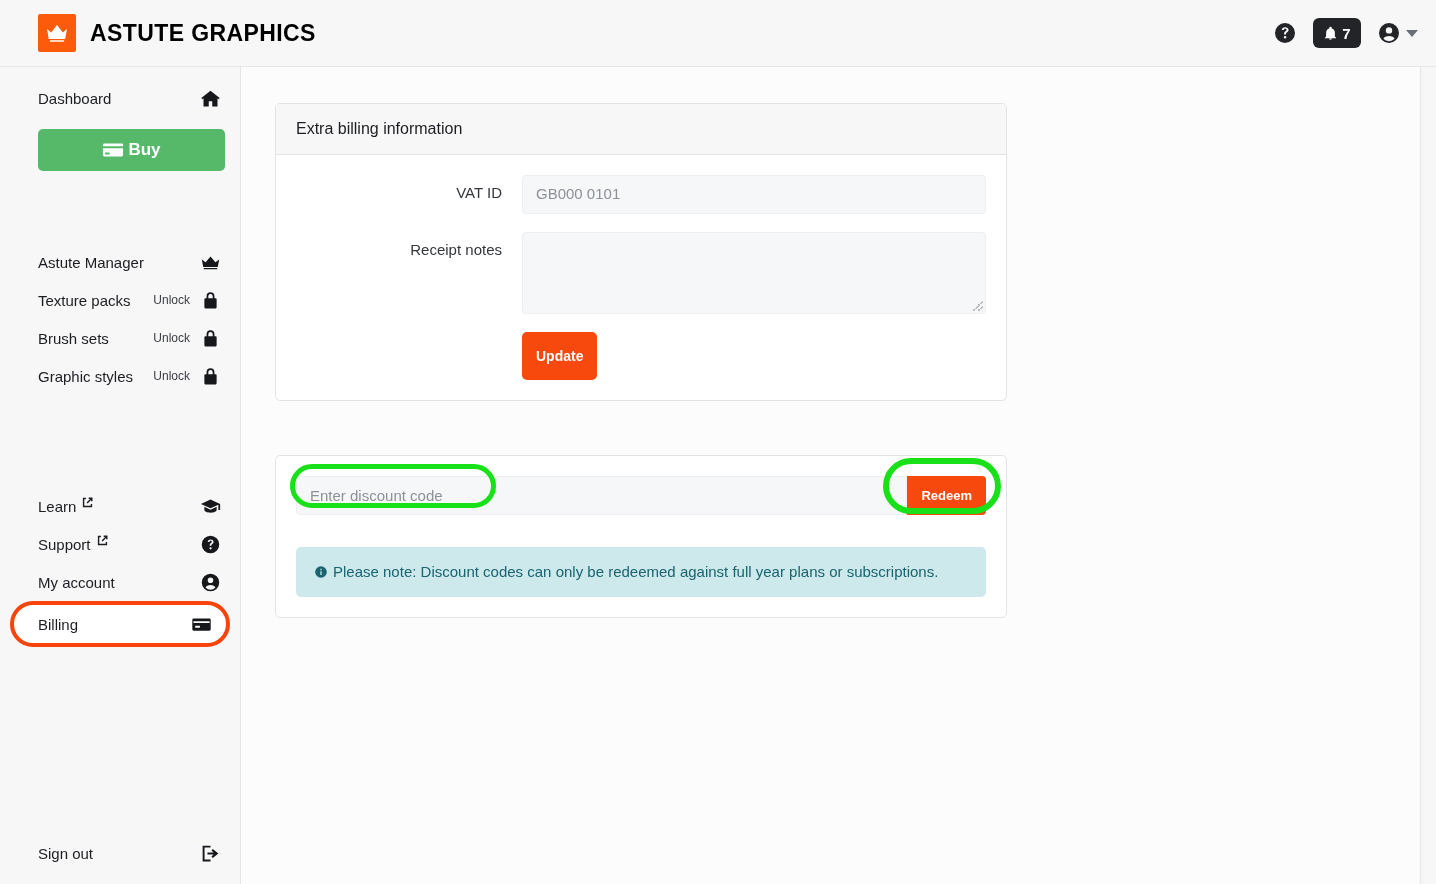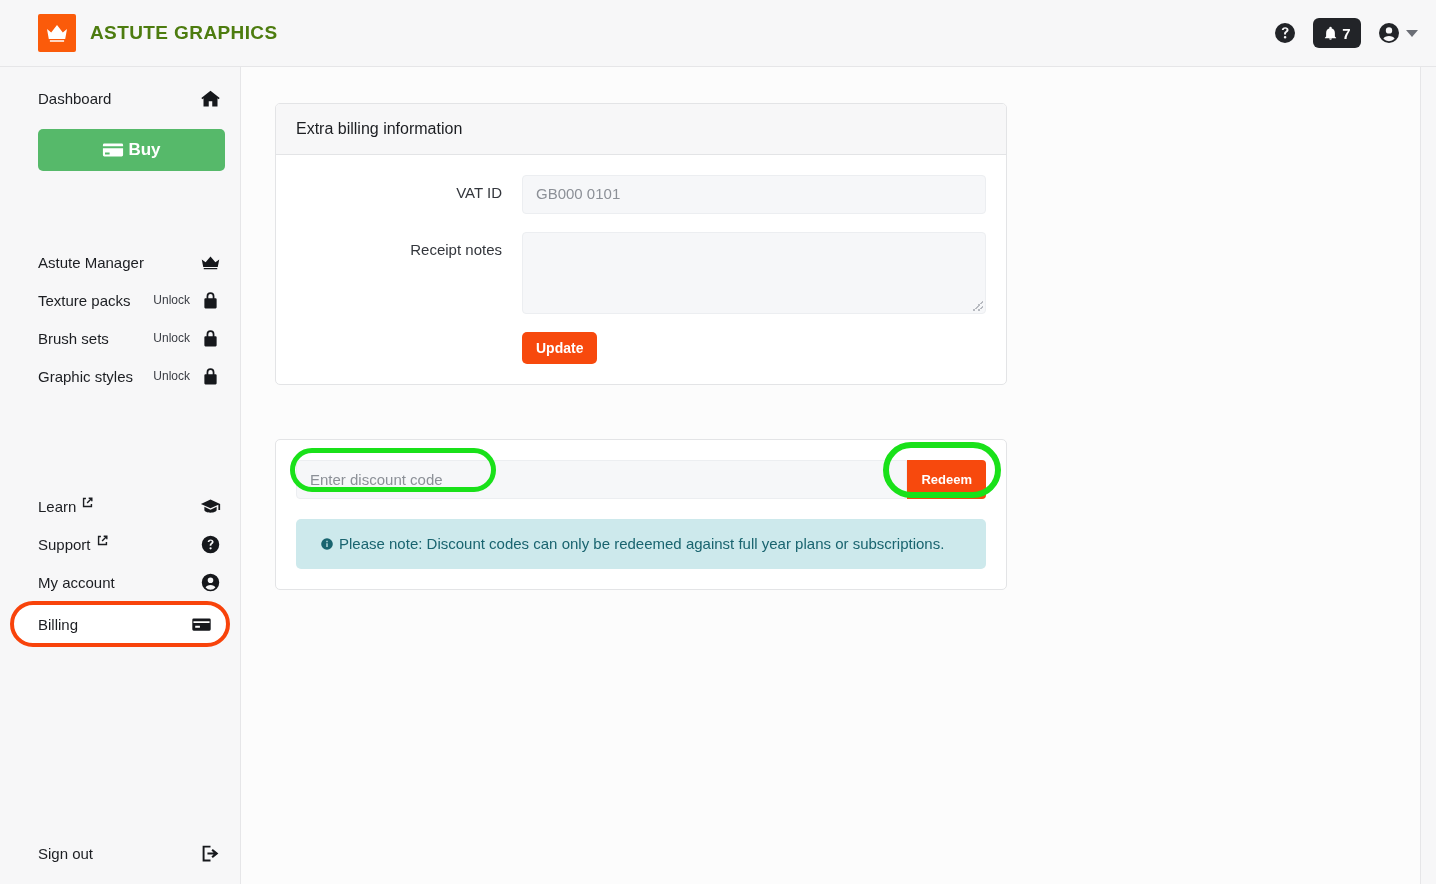--- a/index.html
+++ b/index.html
@@ -31,22 +31,22 @@
     padding-left: 38px;
   }
   .logo-mark {
     width: 38px; height: 38px;
     background: #fb5b0a;
     border-radius: 2px;
     display: flex; align-items: center; justify-content: center;
   }
   .logo-mark svg { width: 24px; height: 24px; fill: #ffffff; }
   .brand-name {
-    font-size: 19px; font-weight: bold; letter-spacing: .4px;
-    color: #4d7c0f;
+    font-size: 23px; font-weight: bold; letter-spacing: .4px;
+    color: #000000;
   }
   .header-right {
     margin-left: auto;
     display: flex; align-items: center; gap: 16px;
   }
   .help-icon { width: 24px; height: 24px; fill: #222428; cursor: pointer; }
   .notif-badge {
     background: #222428; color: #fff;
     border-radius: 6px;
     height: 30px; min-width: 48px;
@@ -165,32 +165,32 @@
     width: 10px; height: 10px;
     background:
       linear-gradient(135deg, transparent 45%, #b7bac0 45%, #b7bac0 55%, transparent 55%),
       linear-gradient(135deg, transparent 70%, #b7bac0 70%, #b7bac0 80%, transparent 80%);
   }
   .btn-row { display: flex; }
   .btn-row .pad { width: 226px; flex: 0 0 226px; }
   .update-btn {
     background: #f7490d; border: none; border-radius: 5px;
     color: #ffffff; font-size: 14px; font-weight: bold;
-    padding: 8px 14px; cursor: pointer;
+    padding: 16px 14px; cursor: pointer;
     font-family: "Liberation Sans", sans-serif;
   }
 
   .alert {
     background: #cde9ec;
     border-radius: 5px;
     padding: 16px 20px;
     margin: 24px 0 0 0;
     font-size: 15px; line-height: 1.47; color: #19646f;
   }
-  .alert.compact { padding: 14px 24px; margin-top: 20px; }
+  .alert.compact { padding: 14px 18px; margin-top: 32px; }
   .alert .info-ic { width: 14px; height: 14px; fill: #19646f;
                     vertical-align: -2px; margin-right: 5px; }
 
   .hint { font-size: 15px; color: #33363c; margin-bottom: 22px; }
 
   .coupon-row { position: relative; display: flex; align-items: center; }
   .coupon-input {
     flex: 1 1 auto;
     background: #f6f7f9;
     border: 1px solid #eceef1;

